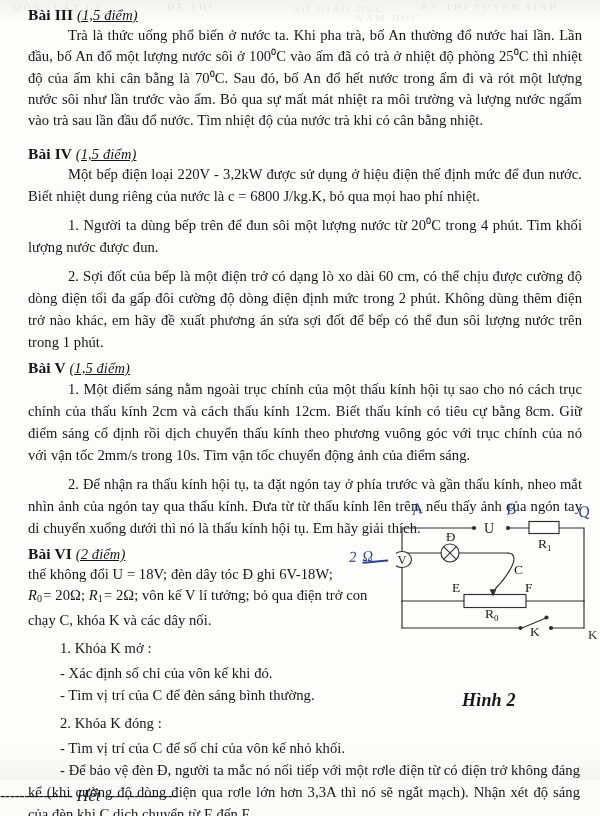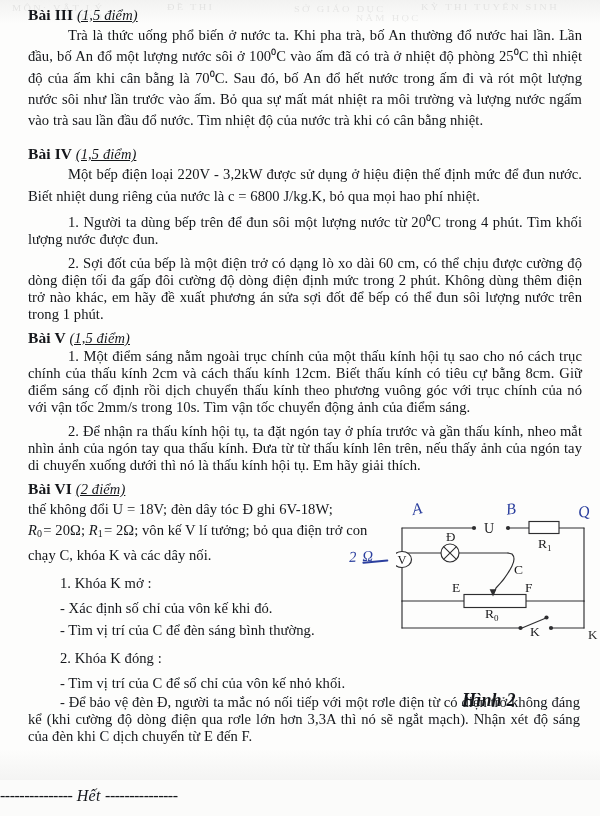--- a/index.html
+++ b/index.html
@@ -47,21 +47,21 @@
     font-size:14.6px;
     line-height:21.3px;
     text-align:justify;
     text-indent:40px;
     letter-spacing:.05px;
   }
   p.para.noind{text-indent:0;}
   p.item{
     margin:0;
     font-size:14.6px;
-    line-height:17px;
+    line-height:22px;
     text-align:justify;
     text-indent:40px;
     letter-spacing:.05px;
   }
   p.sub{
     margin:0;
     font-size:14.6px;
     line-height:21.3px;
     text-indent:32px;
     letter-spacing:.05px;

